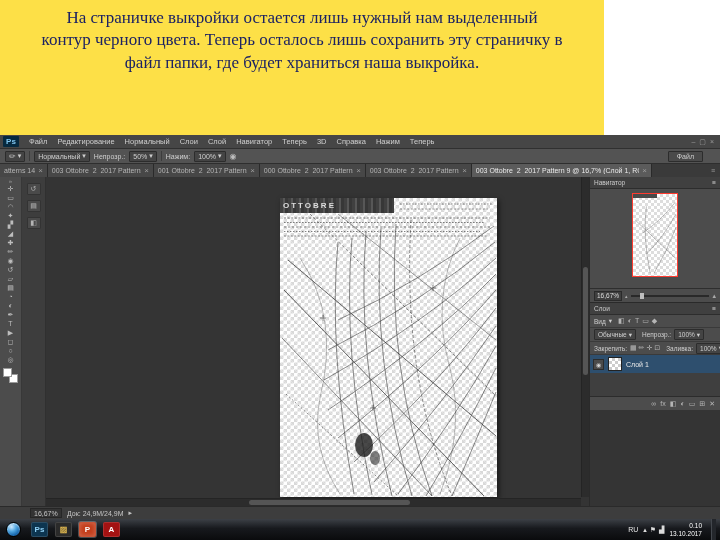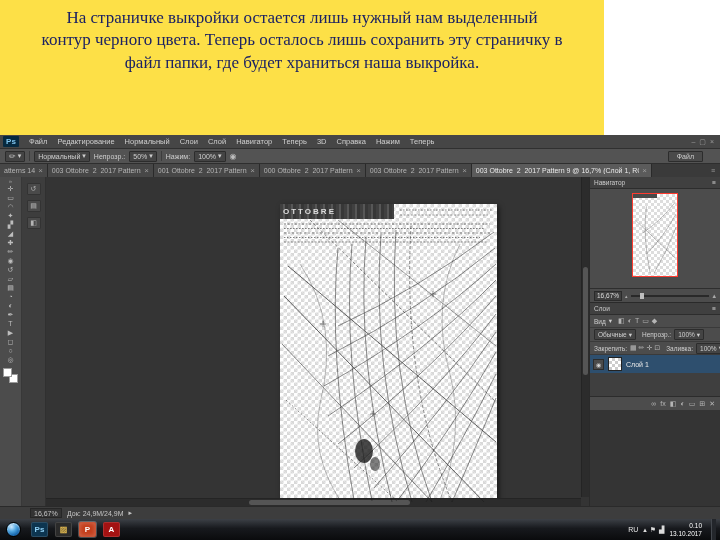--- a/index.html
+++ b/index.html
@@ -46,21 +46,21 @@
   .tool { width:18px; height:9px; display:flex; align-items:center; justify-content:center; font-size:7px; color:#bdbdbd; }
   .swatches { position:relative; width:15px; height:15px; margin-top:4px; }
   .sw { position:absolute; width:9px; height:9px; border:1px solid #9a9a9a; background:#ffffff; }
   .sw.fg { top:0; left:0; z-index:2; } .sw.bg { bottom:0; right:0; }
 
   .ministrip { width:24px; background:#3d3d3d; border-right:1px solid #303030; display:flex; flex-direction:column; align-items:center; padding-top:6px; gap:5px; }
   .dock-icon { width:14px; height:12px; background:#4a4a4a; border:1px solid #333; display:flex; align-items:center; justify-content:center; font-size:7px; color:#b5b5b5; border-radius:1px; }
 
   .canvas { position:relative; flex:1; background:#343434; overflow:hidden; }
 
-  .page { position:absolute; left:234px; top:27px; width:217px; height:299px;
+  .page { position:absolute; left:234px; top:21px; width:217px; height:299px;
           background-color:#ffffff;
           background-image:
             linear-gradient(45deg,#d9d9d9 25%,transparent 25%,transparent 75%,#d9d9d9 75%),
             linear-gradient(45deg,#d9d9d9 25%,transparent 25%,transparent 75%,#d9d9d9 75%);
           background-size:7px 7px; background-position:0 0,3.5px 3.5px;
           box-shadow:2px 2px 5px rgba(0,0,0,.55); }
   .banner { position:absolute; top:0; left:0; width:114px; height:15px;
             background-image:repeating-linear-gradient(90deg,#404040 0 3px,#575757 3px 5px,#373737 5px 8px);
             color:#dcdcdc; font-size:8px; font-weight:bold; letter-spacing:2px;
             display:flex; align-items:center; padding-left:3px; z-index:2; }

